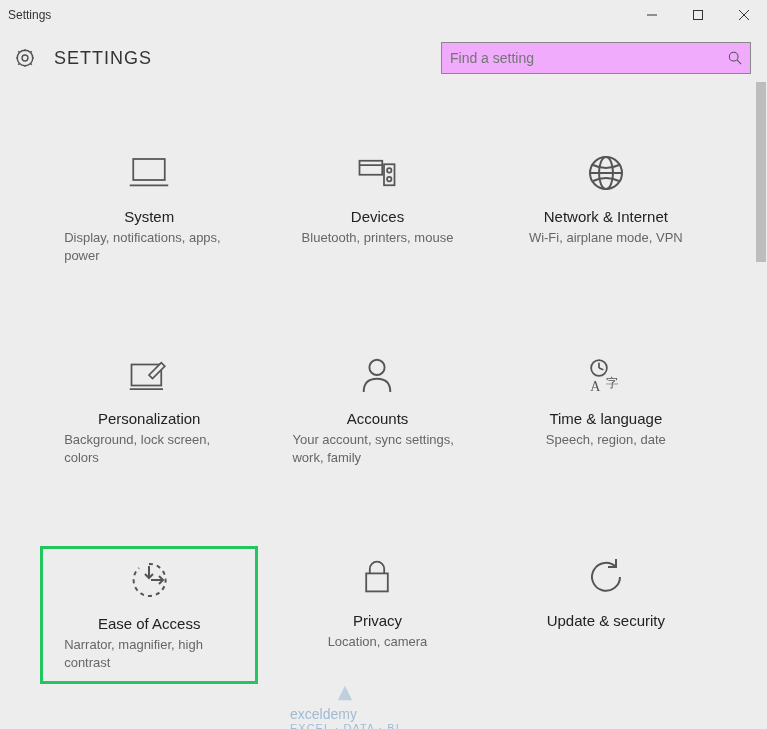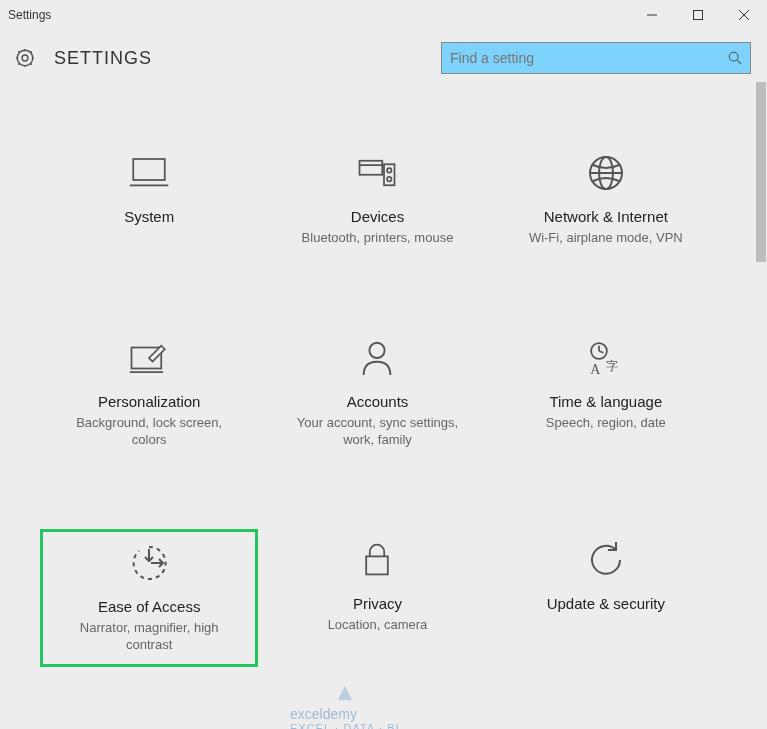--- a/index.html
+++ b/index.html
@@ -30,21 +30,21 @@
       display: flex; align-items: center;
       padding: 12px 16px 10px 14px;
     }
     .gear-icon { width: 22px; height: 22px; margin-right: 18px; }
     .header-title { font-size: 18px; font-weight: 400; letter-spacing: 1px; color: #333; flex: 1; }
     .search-box {
       width: 310px; height: 32px;
       border: 1px solid #888;
       display: flex; align-items: center;
       padding: 0 8px;
-      background: #7dd3fc;
+      background: #f0abfc;
     }
     .search-box input {
       flex: 1; border: none; outline: none; background: transparent;
       font-size: 14px; color: #666;
     }
     .search-icon { width: 14px; height: 14px; }
 
     .scroll-area {
       position: absolute; top: 82px; left: 0; right: 12px; bottom: 0;
       overflow: hidden;
@@ -57,21 +57,21 @@
     }
     .grid {
       display: grid;
       grid-template-columns: repeat(3, 1fr);
       column-gap: 10px;
       row-gap: 70px;
       padding: 60px 40px 20px 40px;
     }
     .tile {
       display: flex; flex-direction: column; align-items: center;
-      text-align: center; cursor: default;
+      cursor: default;
       padding: 10px 6px;
     }
     .tile.highlighted {
       border: 3px solid #22c55e;
     }
     .tile-icon {
       width: 42px; height: 42px; margin-bottom: 14px;
       display: flex; align-items: center; justify-content: center;
     }
     .tile-title { font-size: 15px; color: #222; margin-bottom: 4px; }
@@ -135,20 +135,21 @@
   <div class="grid">
 
     <div class="tile">
       <span class="tile-icon">
         <svg viewBox="0 0 48 40" width="42" height="38" fill="none" stroke="#555" stroke-width="2">
           <rect x="6" y="4" width="36" height="24"></rect>
             <line x1="2" y1="34" x2="46" y2="34"></line>
         </svg>
       </span>
       <div class="tile-title">System</div>
+      <div class="tile-desc">Display, notifications, apps, power</div>
     </div>
 
     <div class="tile">
       <span class="tile-icon">
         <svg viewBox="0 0 48 40" width="46" height="40" fill="none" stroke="#555" stroke-width="2">
           <rect x="4" y="6" width="26" height="16"></rect>
           <line x1="4" y1="11" x2="30" y2="11"></line>
           <rect x="32" y="10" width="12" height="24"></rect>
           <circle cx="38" cy="17" r="2.5"></circle>
             <circle cx="38" cy="27" r="2.5"></circle>

